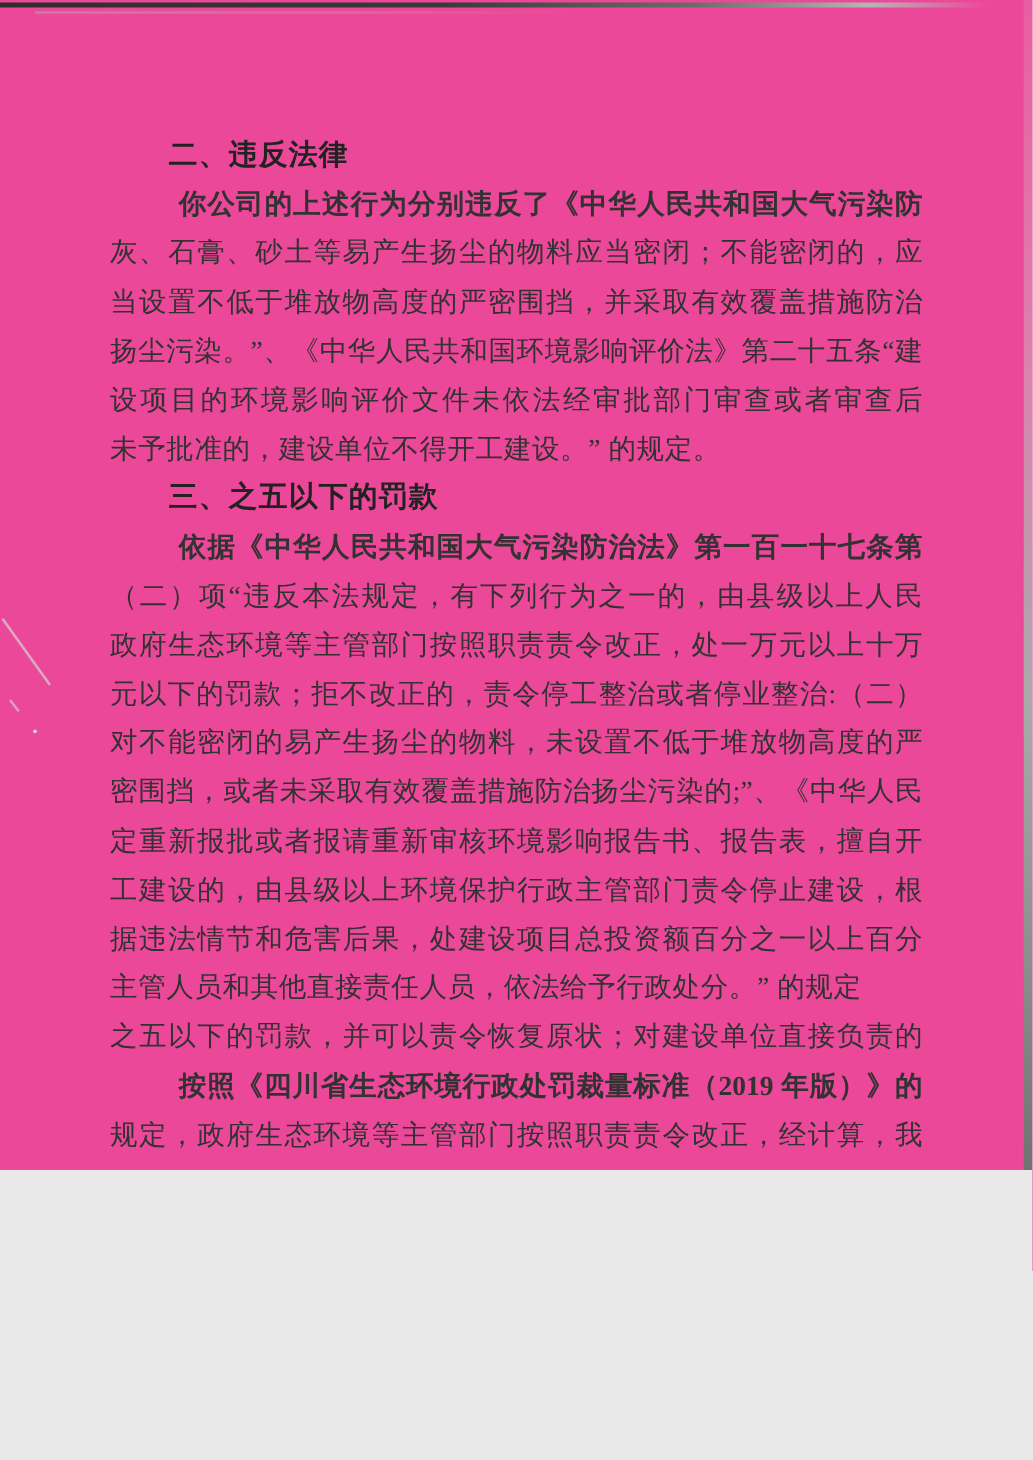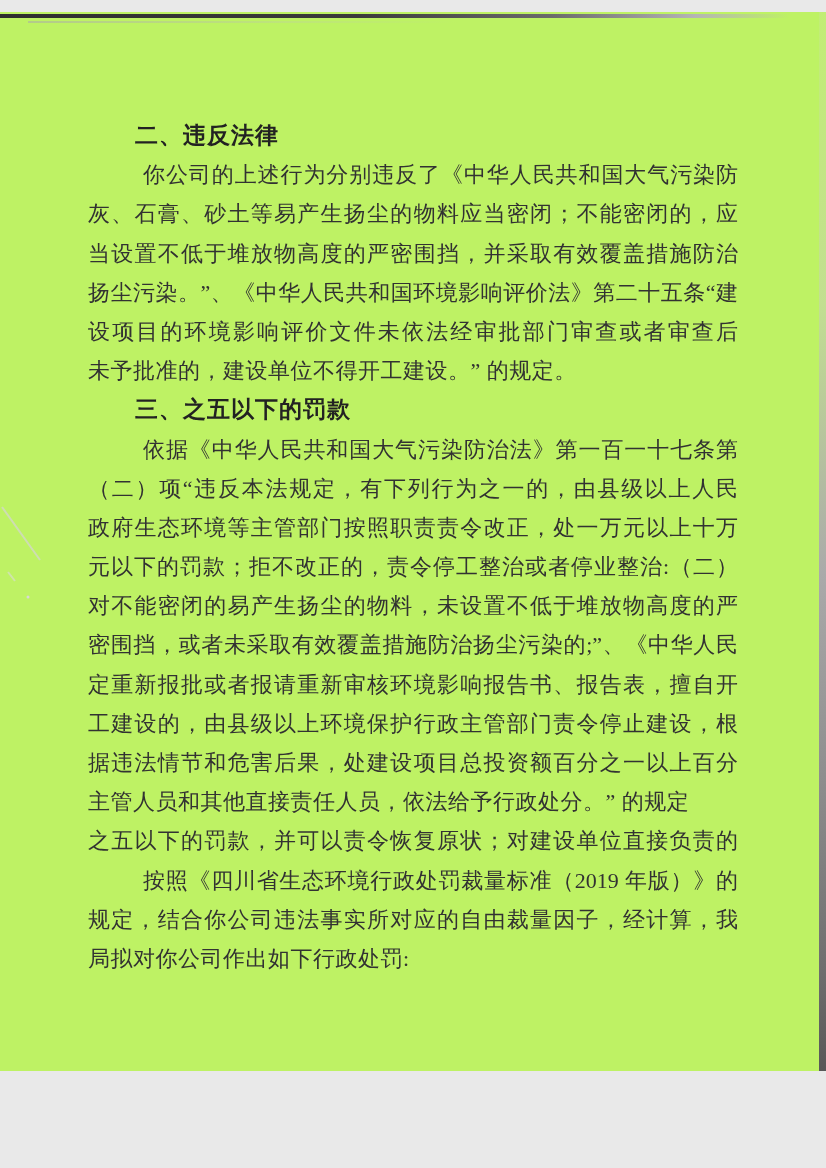--- a/index.html
+++ b/index.html
@@ -1,21 +1,21 @@
 <!DOCTYPE html>
 <html><head>
 <meta charset="utf-8">
 <style>
   html, body { margin: 0; padding: 0; background: #e9e9e9; }
   .page {
     position: relative;
     width: 826px;
-    height: 1059px;
-    margin: 12px auto;
-    background: #bef264;
+    height: 936px;
+    margin: 0 auto;
+    background: #ec4899;
     overflow: hidden;
     font-family: "Liberation Serif", serif;
   }
   
   .edge-top {
     position: absolute; top: 2px; left: 0; width: 790px; height: 4px;
     background: linear-gradient(to right, #2e2e2e 0%, #3a3a3a 45%, #6b6b6b 70%, #b5b5b5 88%, rgba(200,200,200,0) 100%);
     border-radius: 0 2px 2px 0;
   }
   .edge-top-faint {
@@ -51,21 +51,21 @@
     letter-spacing: 0.5px;
   }
   .jfy {
     white-space: normal;
     text-align: justify;
     text-align-last: justify;
     text-justify: inter-character;
     overflow: hidden;
     letter-spacing: 0;
   }
-  .ind { padding-left: 55px; }
+  .ind { padding-left: 55px; font-weight: bold; }
   .h {
     font-family: "Liberation Sans", sans-serif;
     font-weight: 700;
     font-size: 23px;
     color: #222222;
     letter-spacing: 1px;
   }
   .h.ind { padding-left: 47px; }
 </style>
 </head>
@@ -98,17 +98,17 @@
     <div class="ln jfy">政府生态环境等主管部门按照职责责令改正，处一万元以上十万</div>
     <div class="ln jfy">元以下的罚款；拒不改正的，责令停工整治或者停业整治:（二）</div>
     <div class="ln jfy">对不能密闭的易产生扬尘的物料，未设置不低于堆放物高度的严</div>
     <div class="ln jfy">密围挡，或者未采取有效覆盖措施防治扬尘污染的;”、《中华人民</div>
     <div class="ln jfy">定重新报批或者报请重新审核环境影响报告书、报告表，擅自开</div>
     <div class="ln jfy">工建设的，由县级以上环境保护行政主管部门责令停止建设，根</div>
     <div class="ln jfy">据违法情节和危害后果，处建设项目总投资额百分之一以上百分</div>
     <div class="ln">主管人员和其他直接责任人员，依法给予行政处分。” 的规定</div>
     <div class="ln jfy">之五以下的罚款，并可以责令恢复原状；对建设单位直接负责的</div>
     <div class="ln ind jfy">按照《四川省生态环境行政处罚裁量标准（2019 年版）》的</div>
-    <div class="ln jfy">规定，结合你公司违法事实所对应的自由裁量因子，经计算，我</div>
+    <div class="ln jfy">规定，政府生态环境等主管部门按照职责责令改正，经计算，我</div>
     <div class="ln">局拟对你公司作出如下行政处罚:</div>
   </div>
 
 </div>
 
 </body></html>

